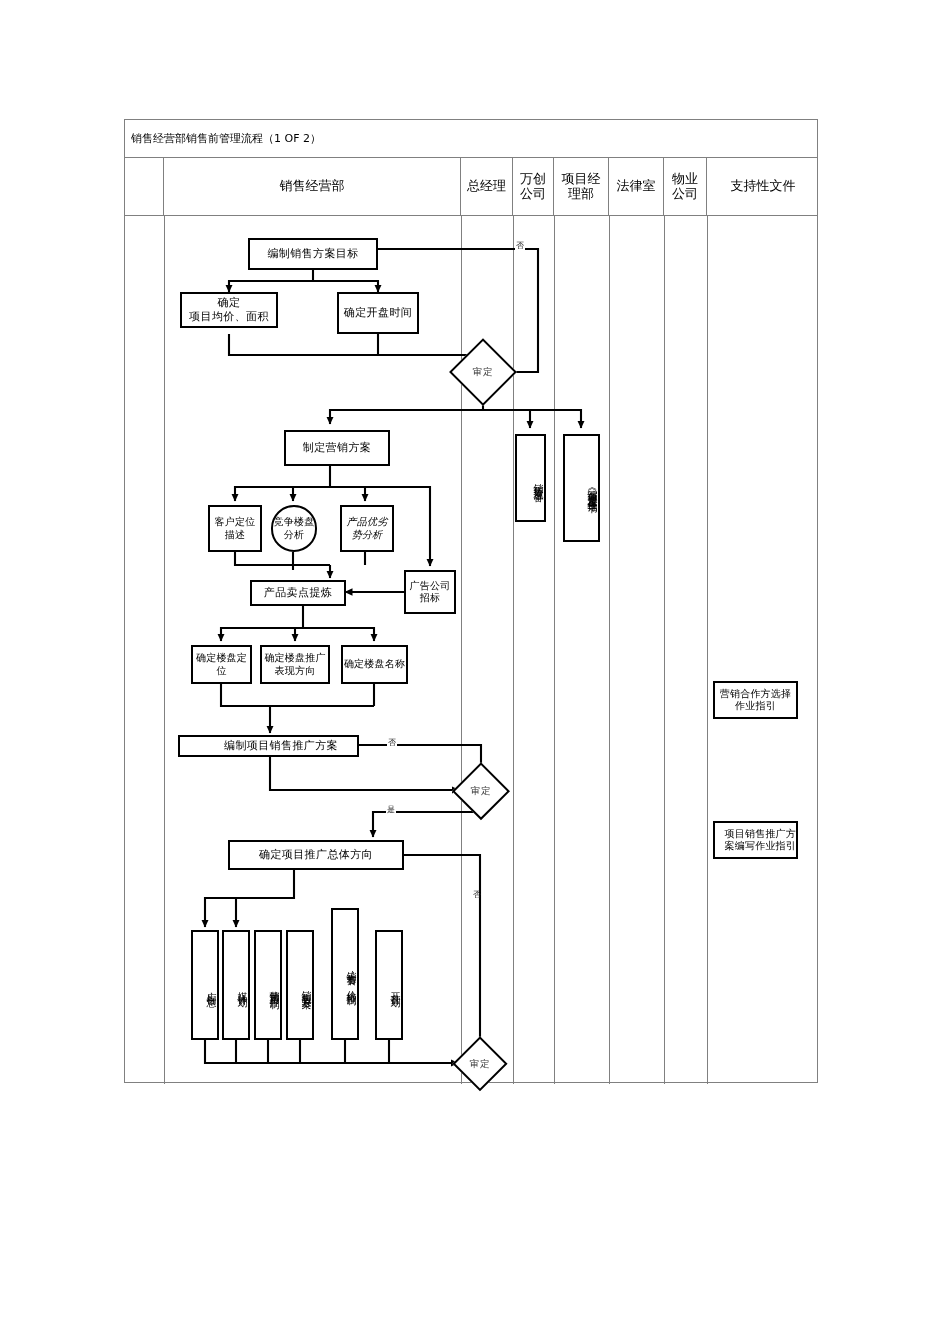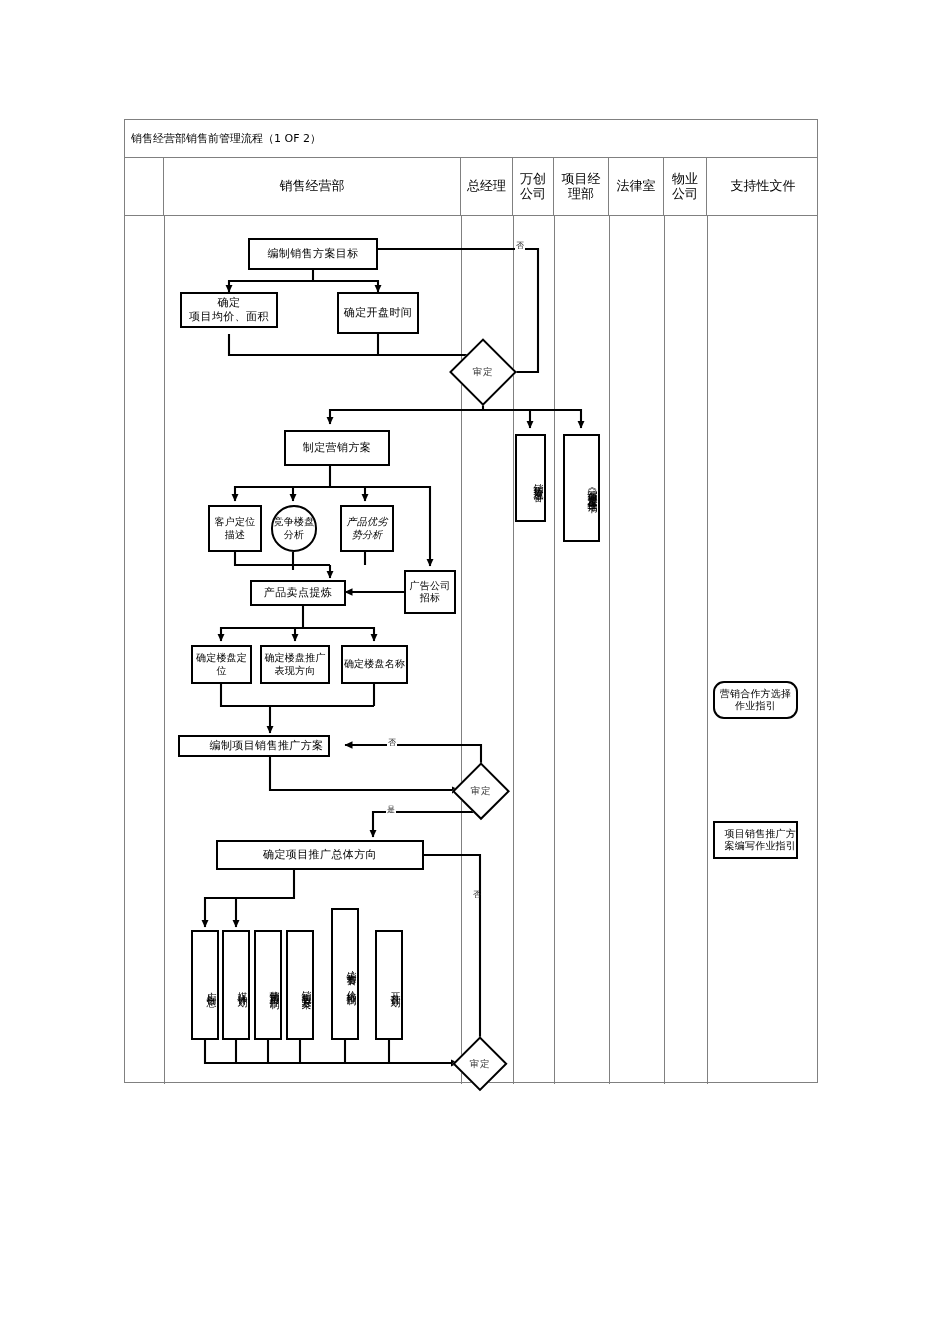--- a/index.html
+++ b/index.html
@@ -345,34 +345,34 @@
 </div>
 
 <div class="node small" style="left:260px; top:645px; width:70px; height:39px;">
   <span>确定楼盘推广表现方向</span>
 </div>
 
 <div class="node small" style="left:341px; top:645px; width:67px; height:39px;">
   <span>确定楼盘名称</span>
 </div>
 
-<div class="node" style="left:178px; top:735px; width:152px; height:22px;padding-left:25px;">
+<div class="node" style="left:178px; top:735px; width:181px; height:22px;padding-left:25px;">
   <span>编制项目销售推广方案</span>
 </div>
 
 <div class="diamond" style="left:455px; top:765px; width:52px; height:52px;">
   <div class="dshape"></div>
   <div class="dtext">审定</div>
 </div>
 
 <div class="elabel" style="left:387px; top:739px;">否</div>
 
 <div class="elabel" style="left:386px; top:806px;">是</div>
 
-<div class="node" style="left:216px; top:840px; width:208px; height:30px;">
+<div class="node" style="left:228px; top:840px; width:176px; height:30px;">
   <span>确定项目推广总体方向</span>
 </div>
 
 <div class="node vert" style="left:191px; top:930px; width:28px; height:110px;">
   <span>广告创意</span>
 </div>
 
 <div class="node vert" style="left:222px; top:930px; width:28px; height:110px;">
   <span>媒体计划</span>
 </div>
@@ -393,19 +393,19 @@
   <span>开盘计划</span>
 </div>
 
 <div class="diamond" style="left:455px; top:1039px; width:50px; height:50px;">
   <div class="dshape"></div>
   <div class="dtext">审定</div>
 </div>
 
 <div class="elabel vert" style="left:471px; top:884px;">否</div>
 
-<div class="node doc" style="left:713px; top:681px; width:85px; height:38px;border-radius:11px;">
+<div class="node doc" style="left:713px; top:681px; width:85px; height:38px;">
   <span>营销合作方选择作业指引</span>
 </div>
 
 <div class="node doc" style="left:713px; top:821px; width:85px; height:38px;text-align:right;">
   <span>项目销售推广方案编写作业指引</span>
 </div>
 
 </body></html>

